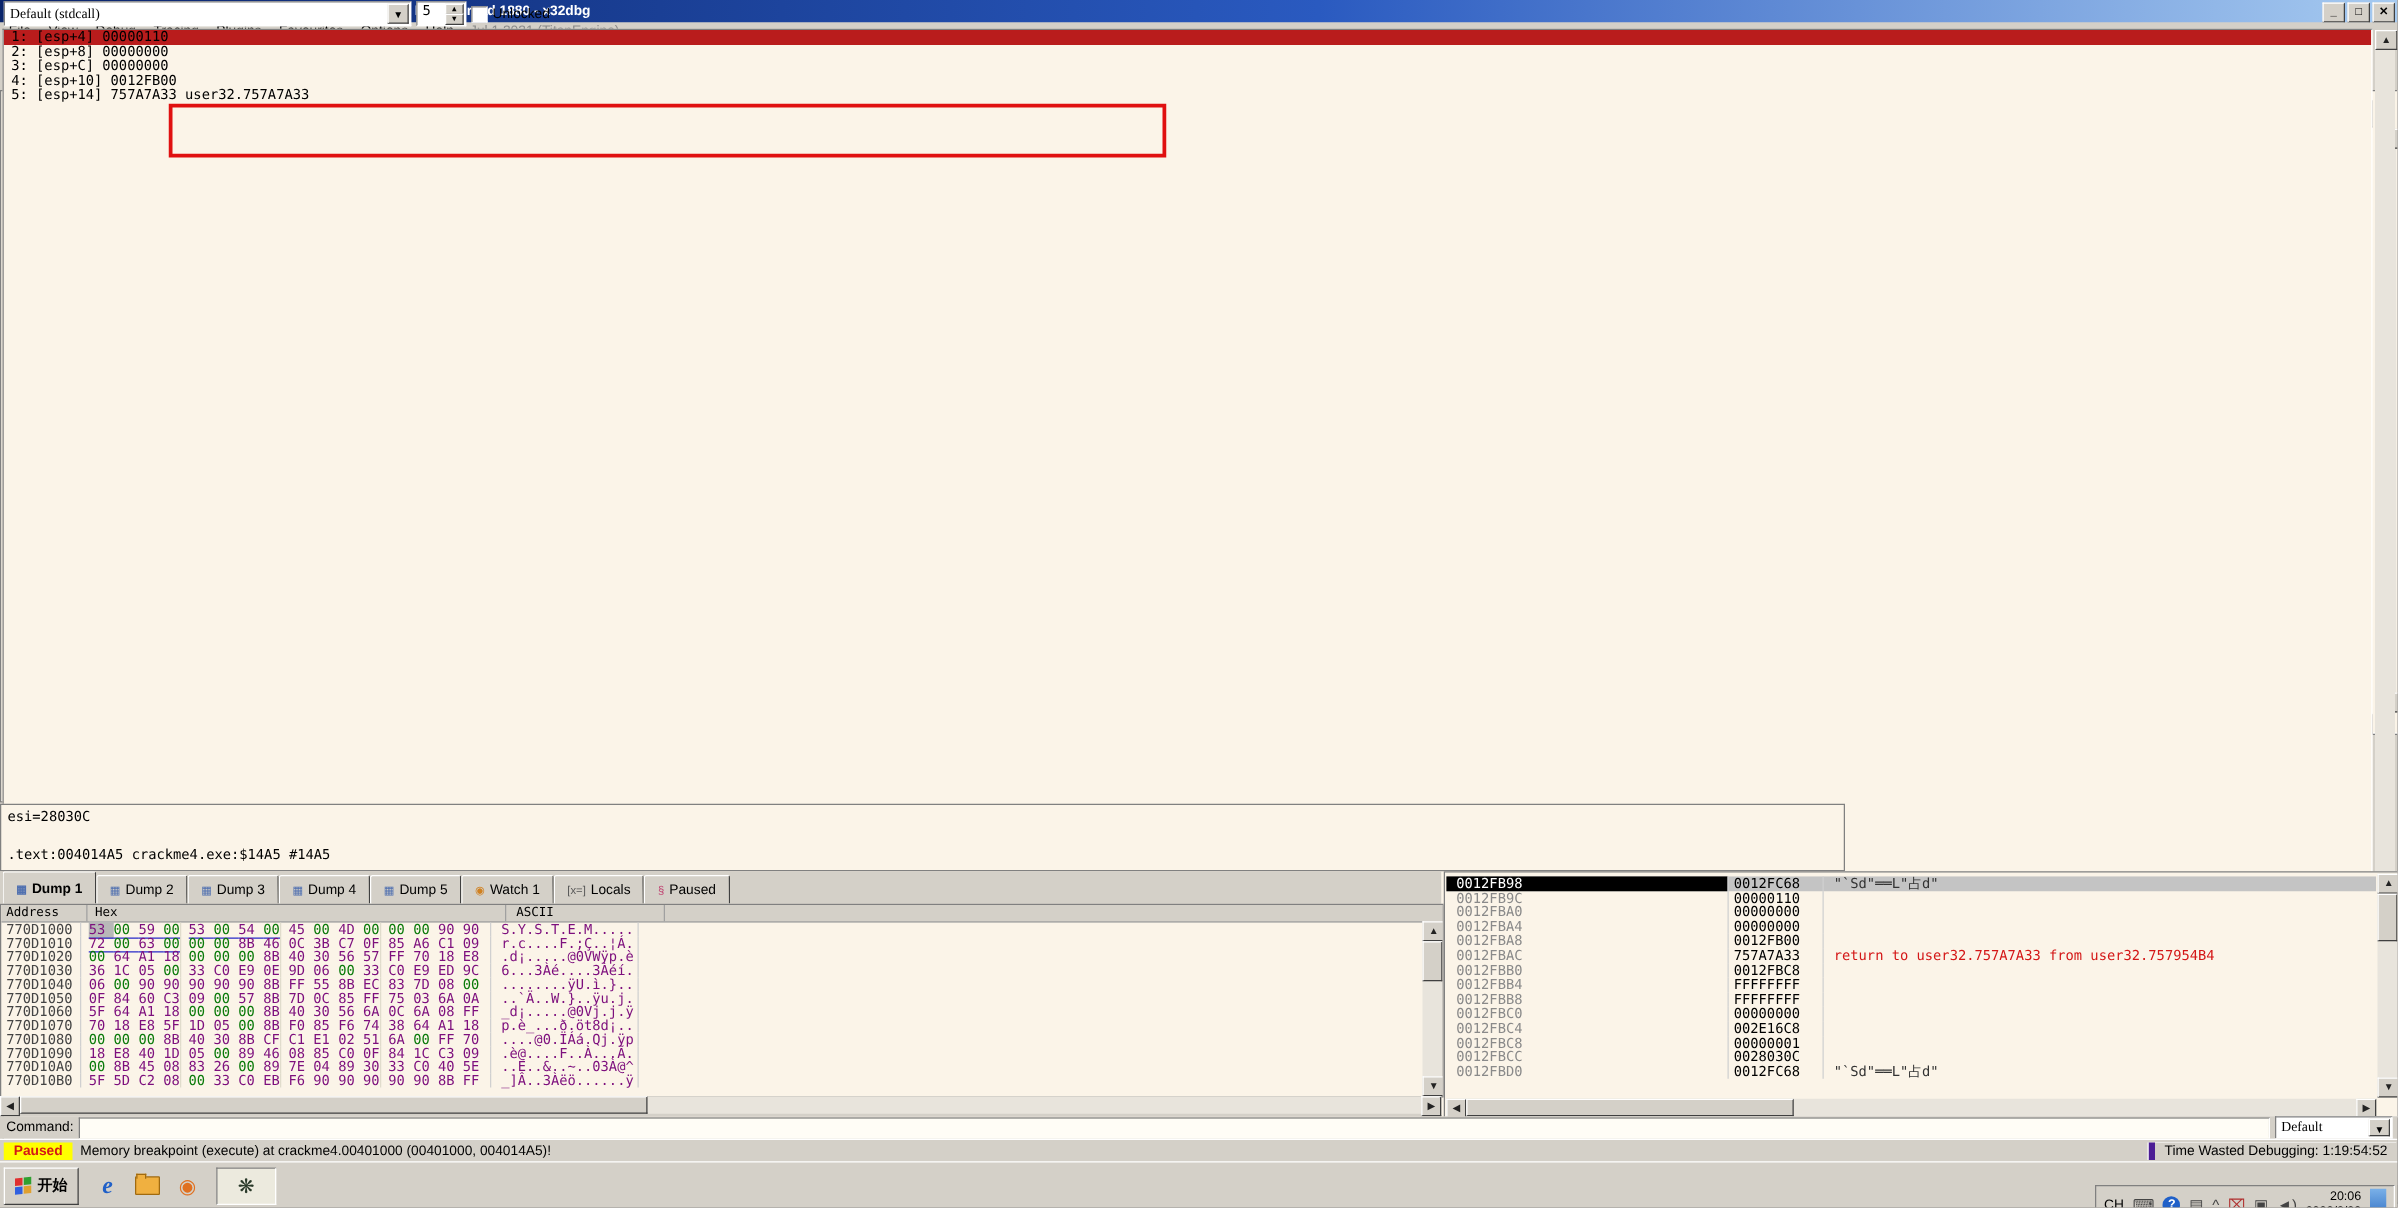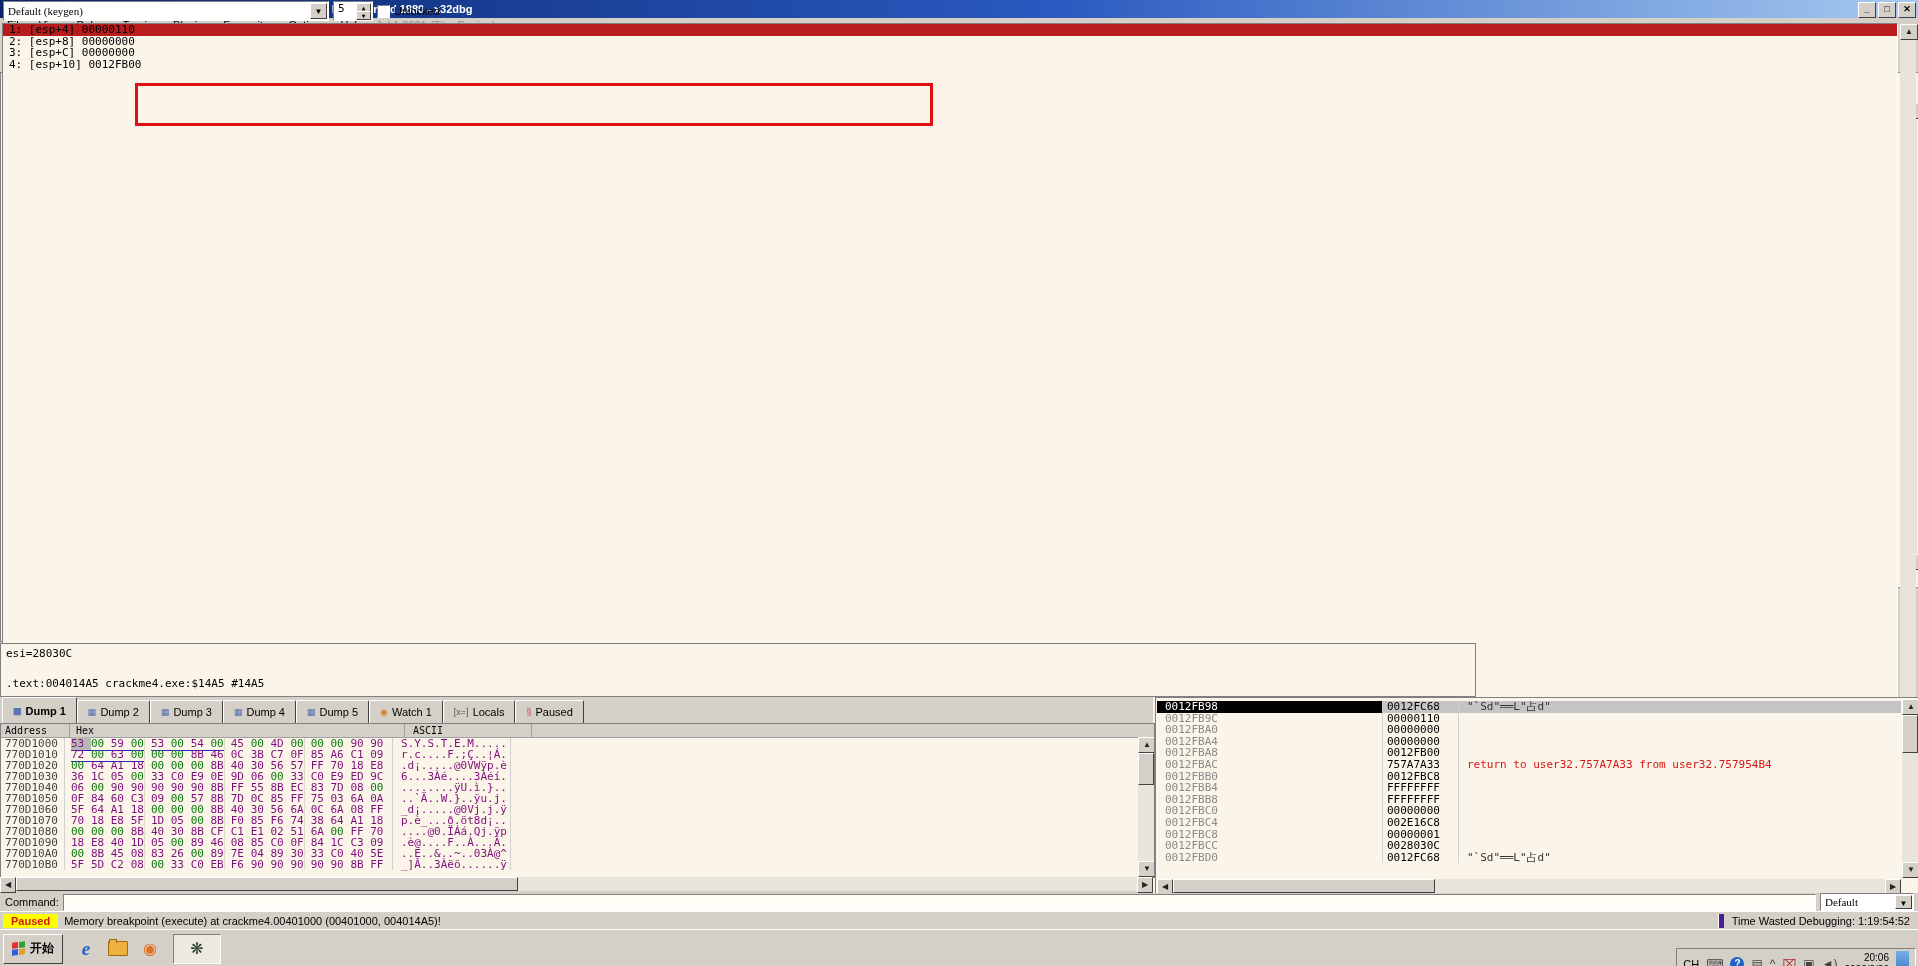--- a/index.html
+++ b/index.html
@@ -416,36 +416,37 @@
     <div class="hscroll" style="left:3px;right:21px;bottom:2px;">
       <span class="sbtn bo" style="left:0;width:14px;">◀</span>
       <span class="sthumb bo" style="left:16px;width:180px;top:0;bottom:0;"></span>
       <span class="sbtn bo" style="right:0;width:14px;">▶</span>
     </div>
   </div>
 
   <div class="args">
     <div class="argsrow">
       <div class="combo bi" style="width:320px;margin-left:3px;">
-        <span>Default (keygen)</span>
+        <span>Default (stdcall)</span>
         <span class="drop bo">▼</span>
       </div>
       <div class="spin bi">
         <span>5</span>
         <span class="ud bo">▲</span>
         <span class="ud bo dn">▼</span>
       </div>
       <span class="chk bi"></span>
       <span style="font-size:11px;">Unlocked</span>
     </div>
     <div class="arglist bi" id="arg-rows">
         <div class="arow sel">1: [esp+4] 00000110</div>
         <div class="arow">2: [esp+8] 00000000</div>
         <div class="arow">3: [esp+C] 00000000</div>
         <div class="arow">4: [esp+10] 0012FB00</div>
+        <div class="arow">5: [esp+14] 757A7A33 user32.757A7A33</div>
       </div>
     <div class="vscroll" style="right:2px;top:24px;bottom:3px;">
       <span class="sbtn bo" style="top:0;">▲</span>
       <span class="sbtn bo" style="bottom:0;">▼</span>
     </div>
   </div>
 
   <div class="infopane">
     <div class="l1">esi=28030C</div>
     <div class="l2">.text:004014A5 crackme4.exe:$14A5 #14A5</div>

